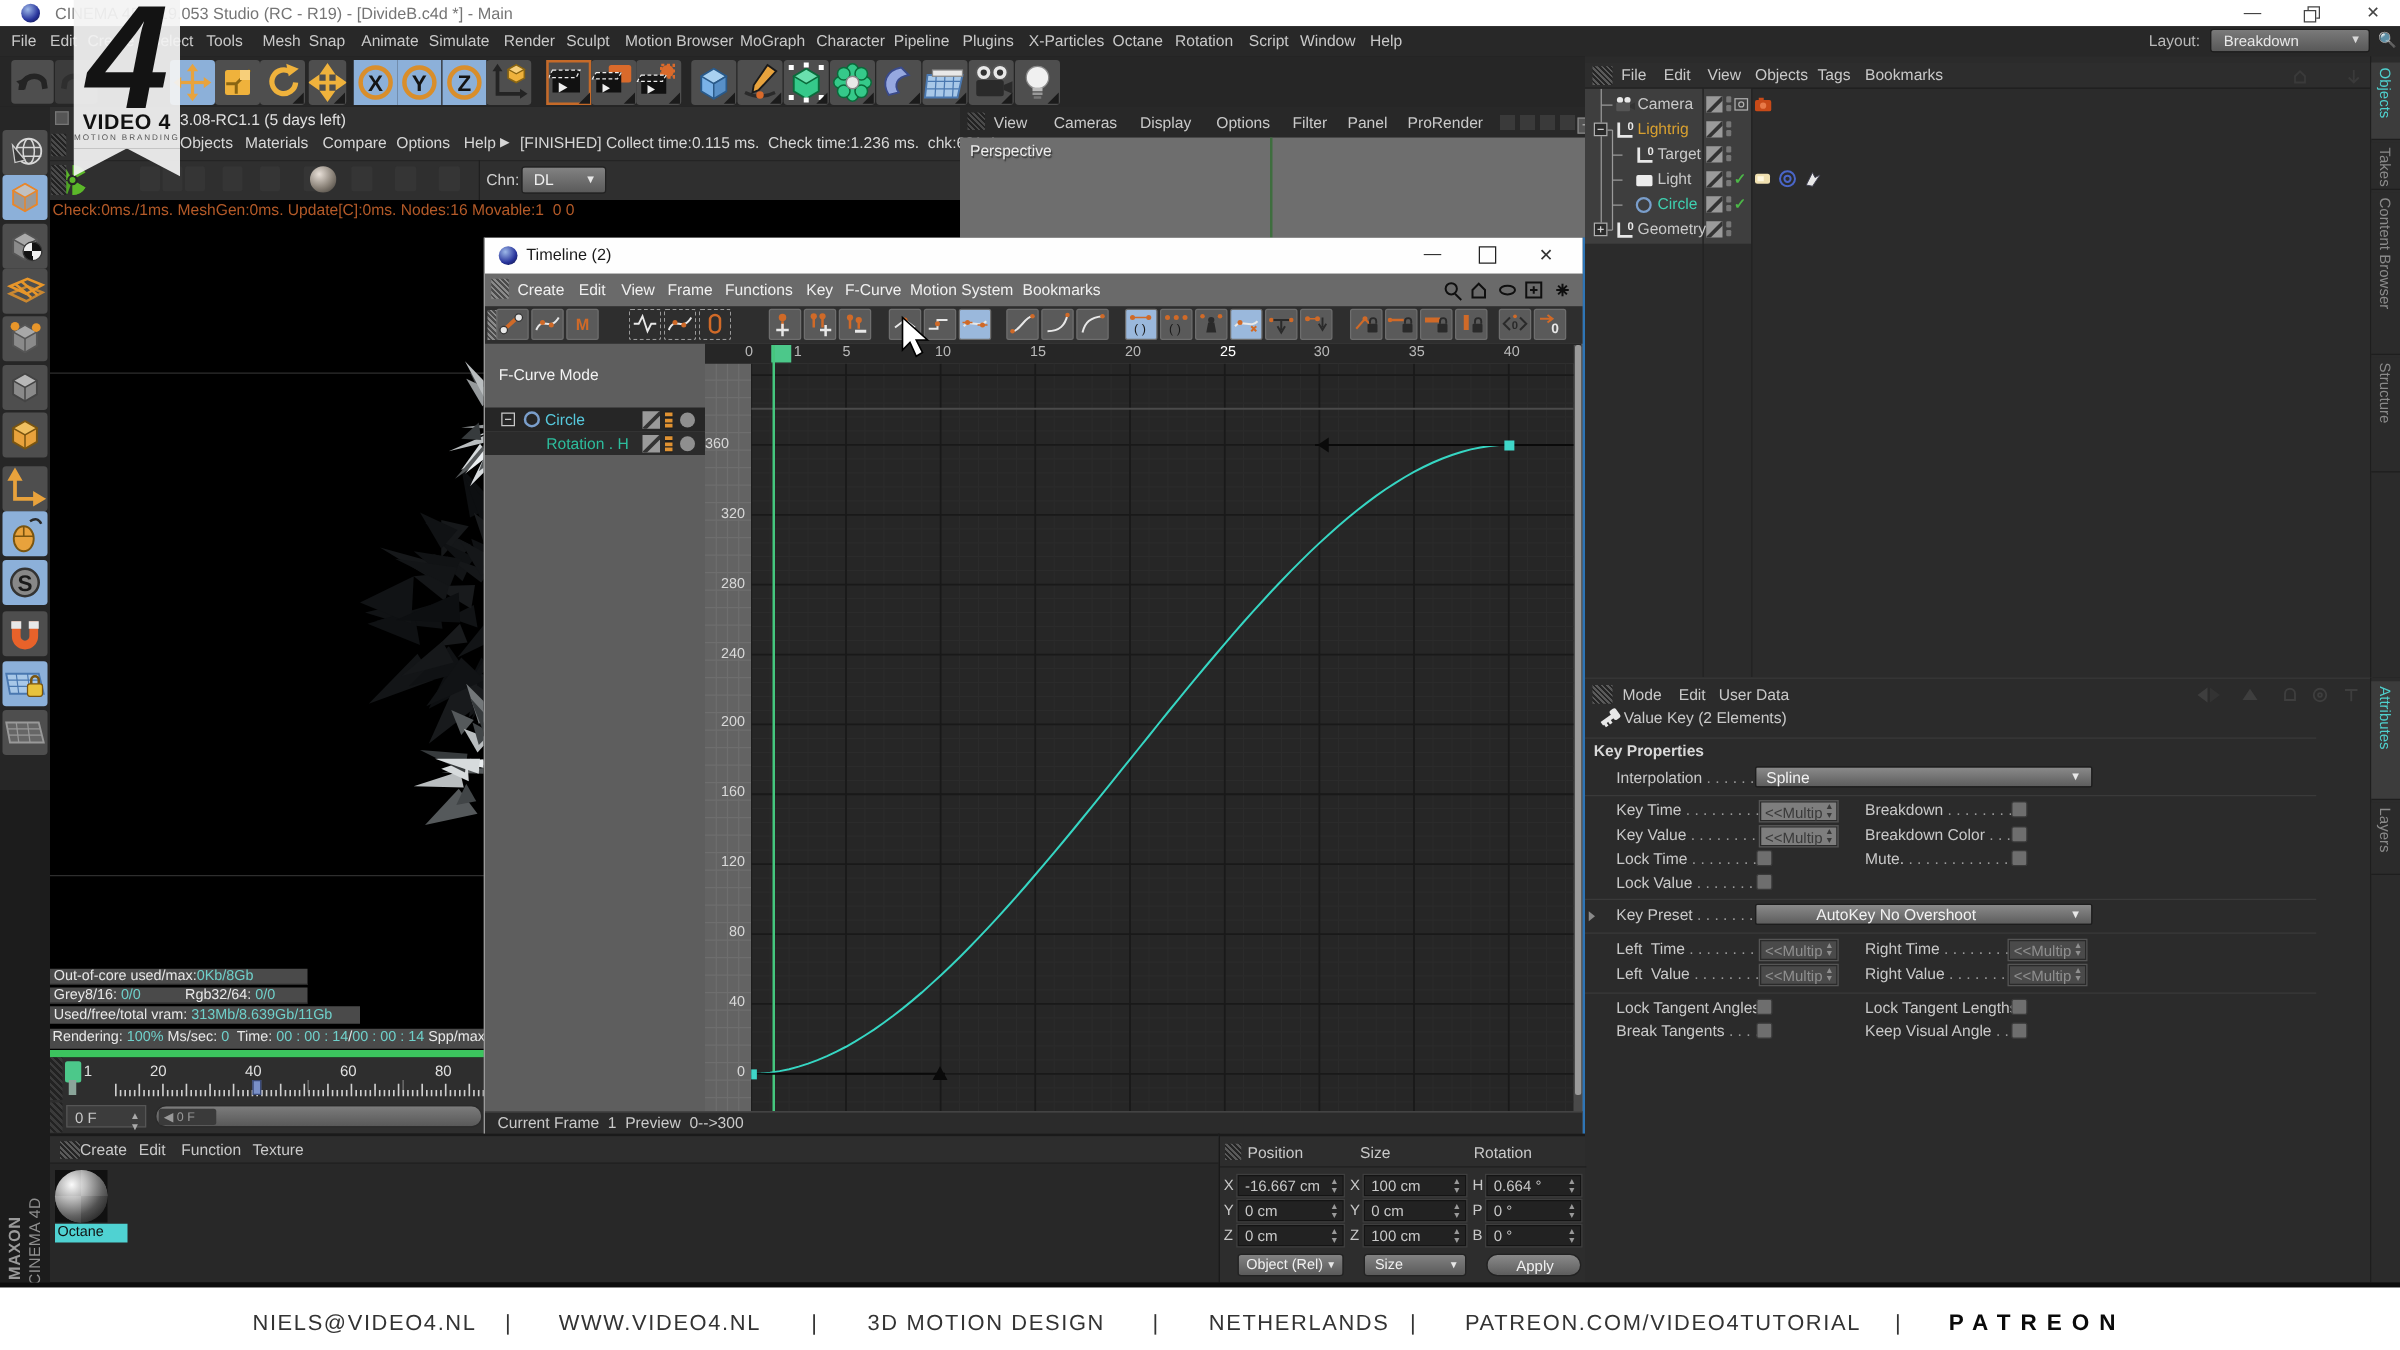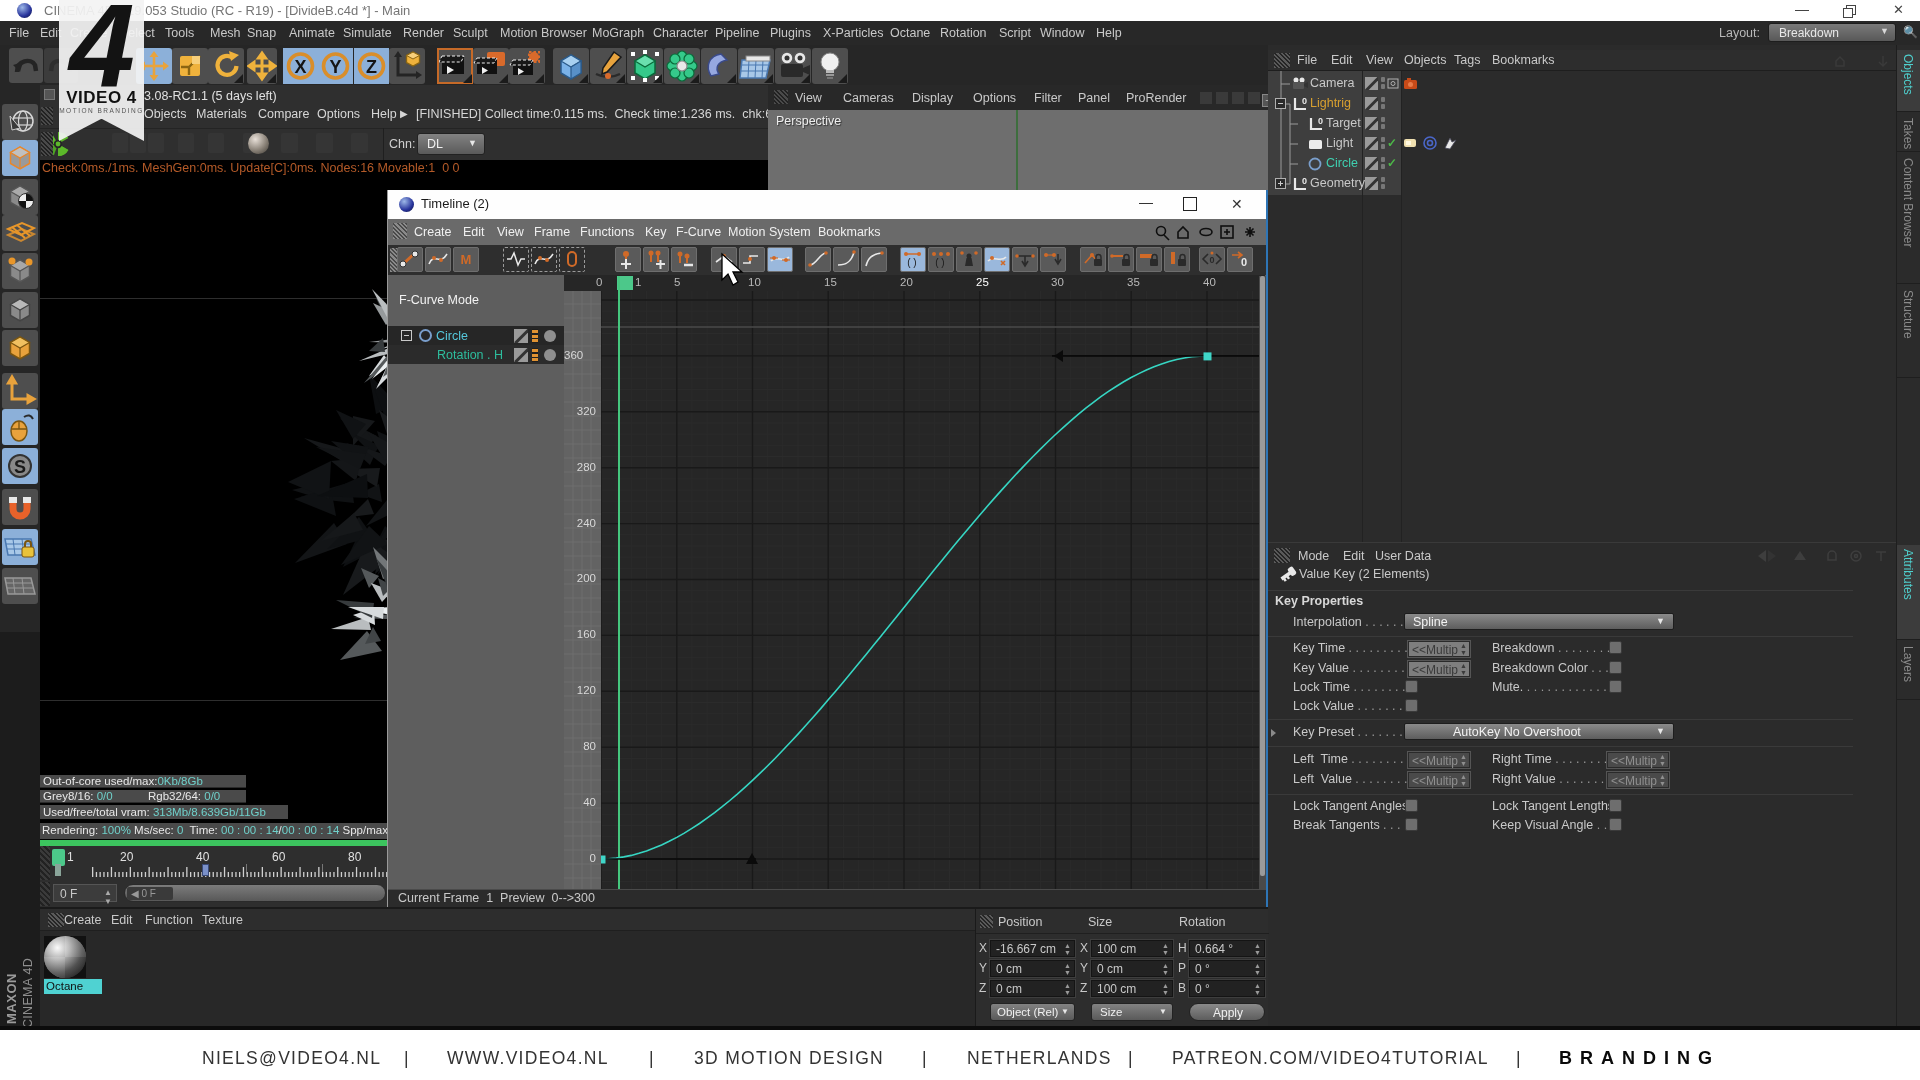--- a/index.html
+++ b/index.html
@@ -1528,20 +1528,20 @@
 <div class="tx" style="left:202px;top:18px;font-size:17.5px;color:#333;letter-spacing:1.3px;">NIELS@VIDEO4.NL</div>
 <div class="tx" style="left:404px;top:18px;font-size:17.5px;color:#333;letter-spacing:1.3px;">|</div>
 <div class="tx" style="left:447px;top:18px;font-size:17.5px;color:#333;letter-spacing:1.3px;">WWW.VIDEO4.NL</div>
 <div class="tx" style="left:649px;top:18px;font-size:17.5px;color:#333;letter-spacing:1.3px;">|</div>
 <div class="tx" style="left:694px;top:18px;font-size:17.5px;color:#333;letter-spacing:1.3px;">3D MOTION DESIGN</div>
 <div class="tx" style="left:922px;top:18px;font-size:17.5px;color:#333;letter-spacing:1.3px;">|</div>
 <div class="tx" style="left:967px;top:18px;font-size:17.5px;color:#333;letter-spacing:1.3px;">NETHERLANDS</div>
 <div class="tx" style="left:1128px;top:18px;font-size:17.5px;color:#333;letter-spacing:1.3px;">|</div>
 <div class="tx" style="left:1172px;top:18px;font-size:17.5px;color:#333;letter-spacing:1.3px;">PATREON.COM/VIDEO4TUTORIAL</div>
 <div class="tx" style="left:1516px;top:18px;font-size:17.5px;color:#333;letter-spacing:1.3px;">|</div>
-<div class="tx" style="left:1559px;top:18px;font-size:18px;font-weight:bold;color:#0a0a0a;letter-spacing:8px;">BRANDING</div>
+<div class="tx" style="left:1559px;top:18px;font-size:18px;font-weight:bold;color:#0a0a0a;letter-spacing:8px;">PATREON</div>
 </div>
 <div class="ab" style="left:59px;top:0;width:85px;height:119px;background:rgba(243,243,243,0.93);"></div>
 <div class="ab" style="left:59px;top:119px;width:0;height:0;border-left:42.5px solid rgba(243,243,243,0.93);border-bottom:22px solid transparent;"></div>
 <div class="ab" style="left:101.5px;top:119px;width:0;height:0;border-right:42.5px solid rgba(243,243,243,0.93);border-bottom:22px solid transparent;"></div>
 <div class="tx" style="left:60px;top:-22px;width:84px;text-align:center;font-size:118px;font-weight:bold;font-style:italic;color:#131313;">4</div>
 <div class="tx" style="left:59px;top:88px;width:85px;text-align:center;font-size:17px;font-weight:bold;color:#111;letter-spacing:0.5px;">VIDEO 4</div>
 <div class="tx" style="left:59px;top:107px;width:85px;text-align:center;font-size:6.5px;color:#555;letter-spacing:1.5px;">MOTION BRANDING</div>
 </div>
 </body></html>

